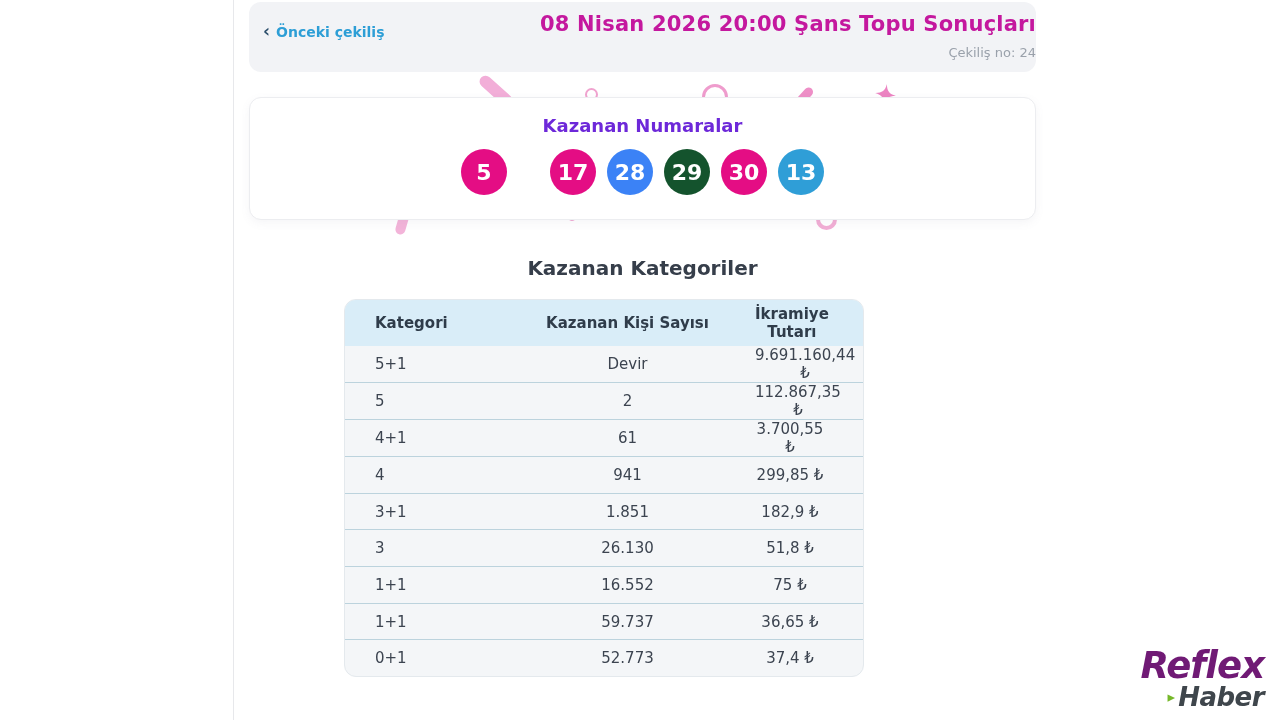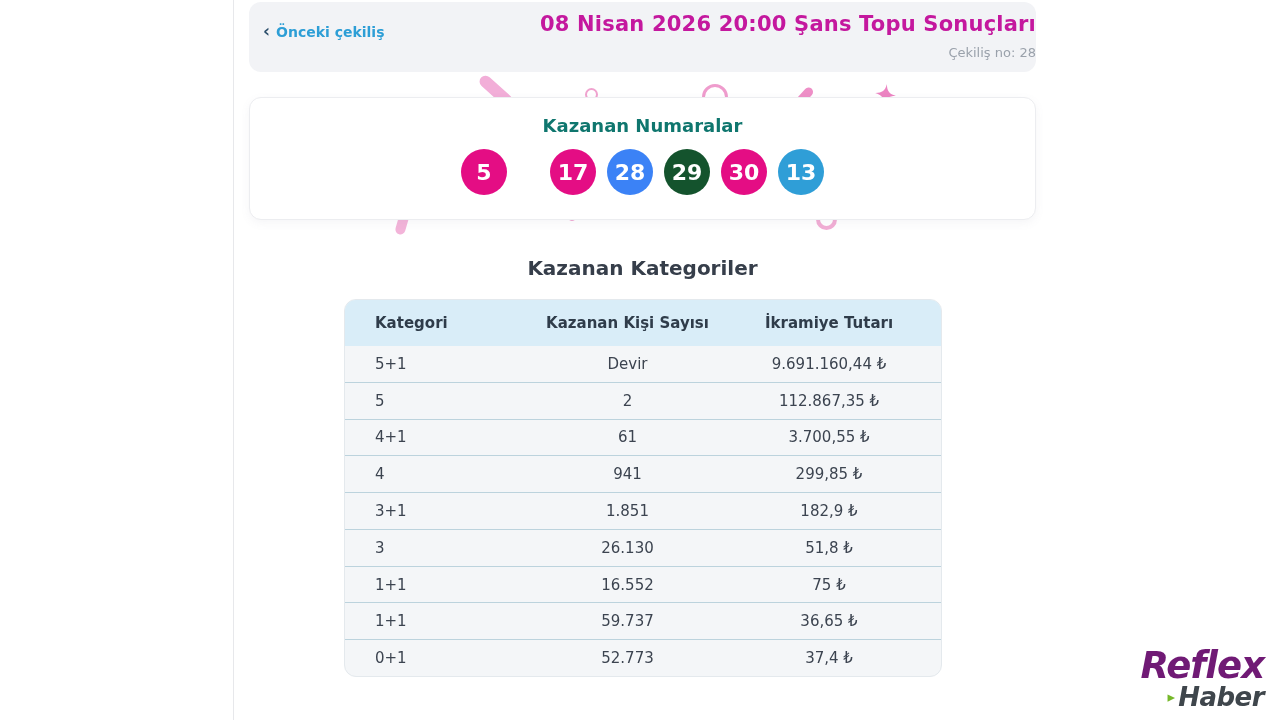--- a/index.html
+++ b/index.html
@@ -32,29 +32,29 @@
   .ring2 { left:702px; top:84px;  width:26px; height:26px; border:3px solid #ef9ccd; }
   .ring3 { left:817px; top:99px;  width:11px; height:11px; border:2px solid #f2b1d6; }
   .ring4 { left:567px; top:211px; width:10px; height:10px; border:2px solid #f0a3cf; }
   .ring5 { left:816px; top:209px; width:21px; height:21px; border:4px solid #f2aed5; }
 
   
   .numbers-card { left:249px; top:97px; width:787px; height:123px; background:#ffffff;
                   border:1px solid #ecedf0; border-radius:12px; z-index:2;
                   box-shadow:0 3px 10px rgba(110,110,140,.07);
                   display:flex; flex-direction:column; align-items:center; }
-  .numbers-heading { margin-top:17px; color:#0f766e; font-size:18px; font-weight:600; }
+  .numbers-heading { margin-top:17px; color:#6d28d9; font-size:18px; font-weight:600; }
   .balls-row { margin-top:13px; display:flex; gap:11px; }
   .ball { width:46px; height:46px; border-radius:50%; color:#ffffff;
           font-size:22px; font-weight:700; display:flex; align-items:center; justify-content:center; }
 
   
   .cat-title { left:249px; top:256px; width:787px; text-align:center;
                color:#363e4a; font-size:20px; font-weight:700; }
-  .table-card { left:344px; top:299px; width:598px; height:378px; background:#f4f6f8;
+  .table-card { left:344px; top:299px; width:520px; height:378px; background:#f4f6f8;
                 border:1px solid #e4e9ed; border-radius:12px; overflow:hidden;
                 display:flex; flex-direction:column; }
   .thead { height:46px; flex:none; background:#d9edf8; display:grid;
            grid-template-columns:155px 255px 1fr; align-items:center;
            color:#2f3c4a; font-size:15px; font-weight:700; }
   .tbody { flex:1; display:flex; flex-direction:column; }
   .trow { flex:1; display:grid; grid-template-columns:155px 255px 1fr; align-items:center;
           color:#3c4450; font-size:15px; }
   .trow + .trow { border-top:1px solid #bcd3dd; }
   .c0 { padding-left:30px; text-align:left; }
@@ -75,21 +75,21 @@
 
 <div class="abs v-divider"></div>
 
 <div class="abs header-card">
   <div class="back-link">
     <span class="back-chevron">‹</span>
     <span>Önceki çekiliş</span>
   </div>
   <div class="header-center">
     <div class="draw-title">08 Nisan 2026 20:00 Şans Topu Sonuçları</div>
-    <div class="draw-no">Çekiliş no: 28</div>
+    <div class="draw-no">Çekiliş no: 24</div>
   </div>
 </div>
 
 <div class="abs decor slash slash1"></div>
 <div class="abs decor slash slash2"></div>
 <div class="abs decor slash slash3"></div>
 <div class="abs decor ring ring1"></div>
 <div class="abs decor ring ring2"></div>
 <div class="abs decor ring ring3"></div>
 <div class="abs decor ring ring4"></div>

